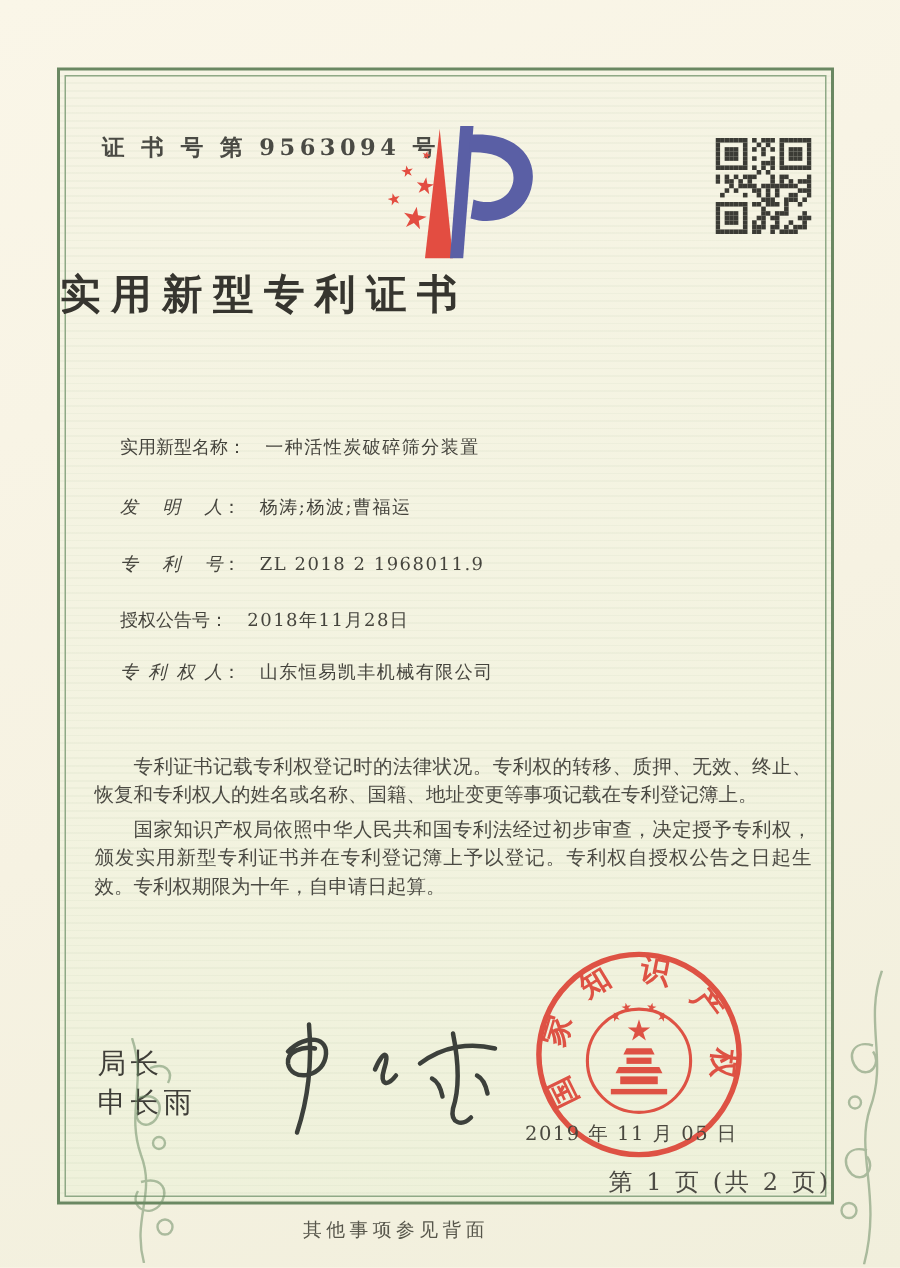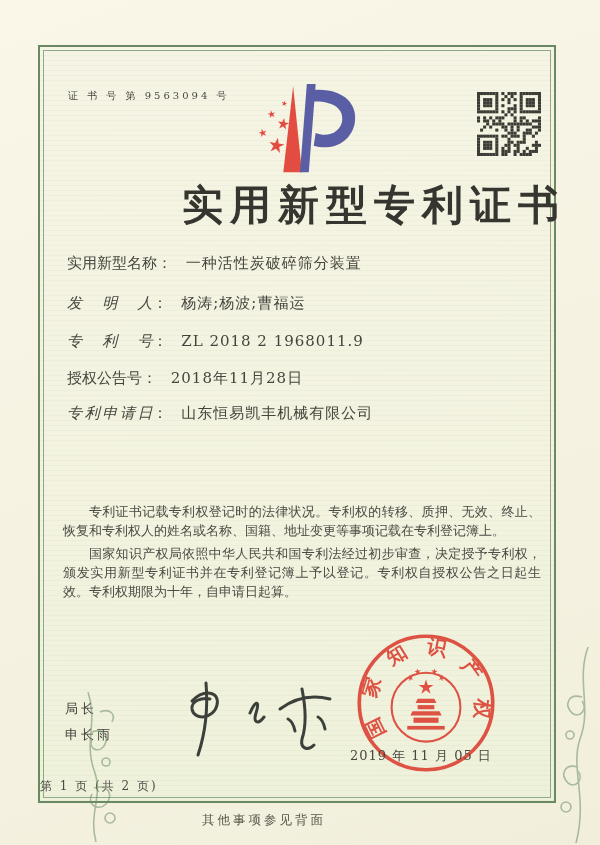--- a/index.html
+++ b/index.html
@@ -19,56 +19,56 @@
     background:
       repeating-linear-gradient(0deg, rgba(130,160,120,0.06) 0 1px, rgba(0,0,0,0) 1px 5px),
       linear-gradient(175deg,#f6f4e4 0%,#f3f3e0 60%,#eef1da 100%);
     box-sizing:border-box;
   }
   .cert-inner{
     position:absolute;inset:3px;border:1px solid #8fa986;pointer-events:none;
   }
   .cert-no{
     position:absolute;left:28px;top:42px;
-    font-size:10px;letter-spacing:3px;color:#4a4a44;
+    font-size:15px;letter-spacing:3px;color:#4a4a44;font-weight:bold;
   }
   .logo{position:absolute;left:190px;top:34px;width:138px;height:98px;}
   .qr{position:absolute;left:437px;top:45px;width:64px;height:64px;}
   .title{
-    position:absolute;left:12px;top:131px;width:100%;
-    text-align:right;font-size:41px;font-weight:bold;
+    position:absolute;left:0;top:131px;width:100%;
+    text-align:left;font-size:27px;font-weight:bold;
     letter-spacing:7px;color:#36352f;margin:0;
   }
   .frow{
-    position:absolute;left:27px;width:478px;
-    font-size:15px;color:#45443d;white-space:nowrap;
+    position:absolute;left:40px;width:478px;
+    font-size:12px;color:#45443d;white-space:nowrap;margin-top:36px;
   }
   .flabel{display:inline-block;vertical-align:bottom;color:#45443d;}
   .flabel.sp{width:5.7em;text-align:justify;text-align-last:justify;font-style:italic;}
   .fvalue{margin-left:9px;letter-spacing:1px;}
   .grant-pair2{margin-left:46px;}
   .paras{
     position:absolute;left:23px;top:455px;width:478px;
     font-size:13px;line-height:19px;color:#4b4a43;
     text-align:justify;
   }
   .paras p{margin:0 0 4px 0;text-indent:2em;}
   .officer{
     position:absolute;left:25px;top:649px;
-    font-size:13px;color:#3f3e38;letter-spacing:3px;line-height:26px;
+    font-size:19px;color:#3f3e38;letter-spacing:3px;line-height:26px;
   }
   .signature{position:absolute;left:122px;top:632px;width:190px;height:80px;}
   .seal{position:absolute;left:313px;top:583px;width:146px;height:146px;opacity:0.92;}
   .seal-date{
     position:absolute;left:310px;top:700px;width:150px;
     text-align:left;font-size:13px;letter-spacing:1px;color:#49483f;
   }
   .page-num{
     position:absolute;left:0;top:731px;width:100%;
-    text-align:left;font-size:12px;letter-spacing:2px;color:#4c4b44;
+    text-align:right;font-size:16px;letter-spacing:2px;color:#4c4b44;
   }
   .back-note{
     position:absolute;left:0;top:812px;width:528px;
     text-align:center;font-size:12.5px;letter-spacing:3px;color:#57564b;
   }
   .orn{position:absolute;opacity:0.55;}
   .orn-bl{left:40px;top:645px;width:58px;height:150px;}
   .orn-br{left:516px;top:600px;width:40px;height:196px;}
 </style>
 </head>
@@ -337,21 +337,21 @@
     </div>
     <div class="frow" style="top:285px">
       <span class="flabel sp">专利号</span><span>：</span>
       <span class="fvalue">ZL 2018 2 1968011.9</span>
     </div>
     <div class="frow" style="top:322px">
       <span class="flabel">授权公告号</span><span>：</span>
       <span class="fvalue">2018年11月28日</span>
     </div>
     <div class="frow" style="top:357px">
-      <span class="flabel sp">专利申请日</span><span>：</span>
+      <span class="flabel sp">专利权人</span><span>：</span>
       <span class="fvalue">山东恒易凯丰机械有限公司</span>
     </div>
 
     <div class="paras">
       <p>专利证书记载专利权登记时的法律状况。专利权的转移、质押、无效、终止、恢复和专利权人的姓名或名称、国籍、地址变更等事项记载在专利登记簿上。</p>
       <p>国家知识产权局依照中华人民共和国专利法经过初步审查，决定授予专利权，颁发实用新型专利证书并在专利登记簿上予以登记。专利权自授权公告之日起生效。专利权期限为十年，自申请日起算。</p>
     </div>
 
     <div class="officer">
       <div>局长</div>

